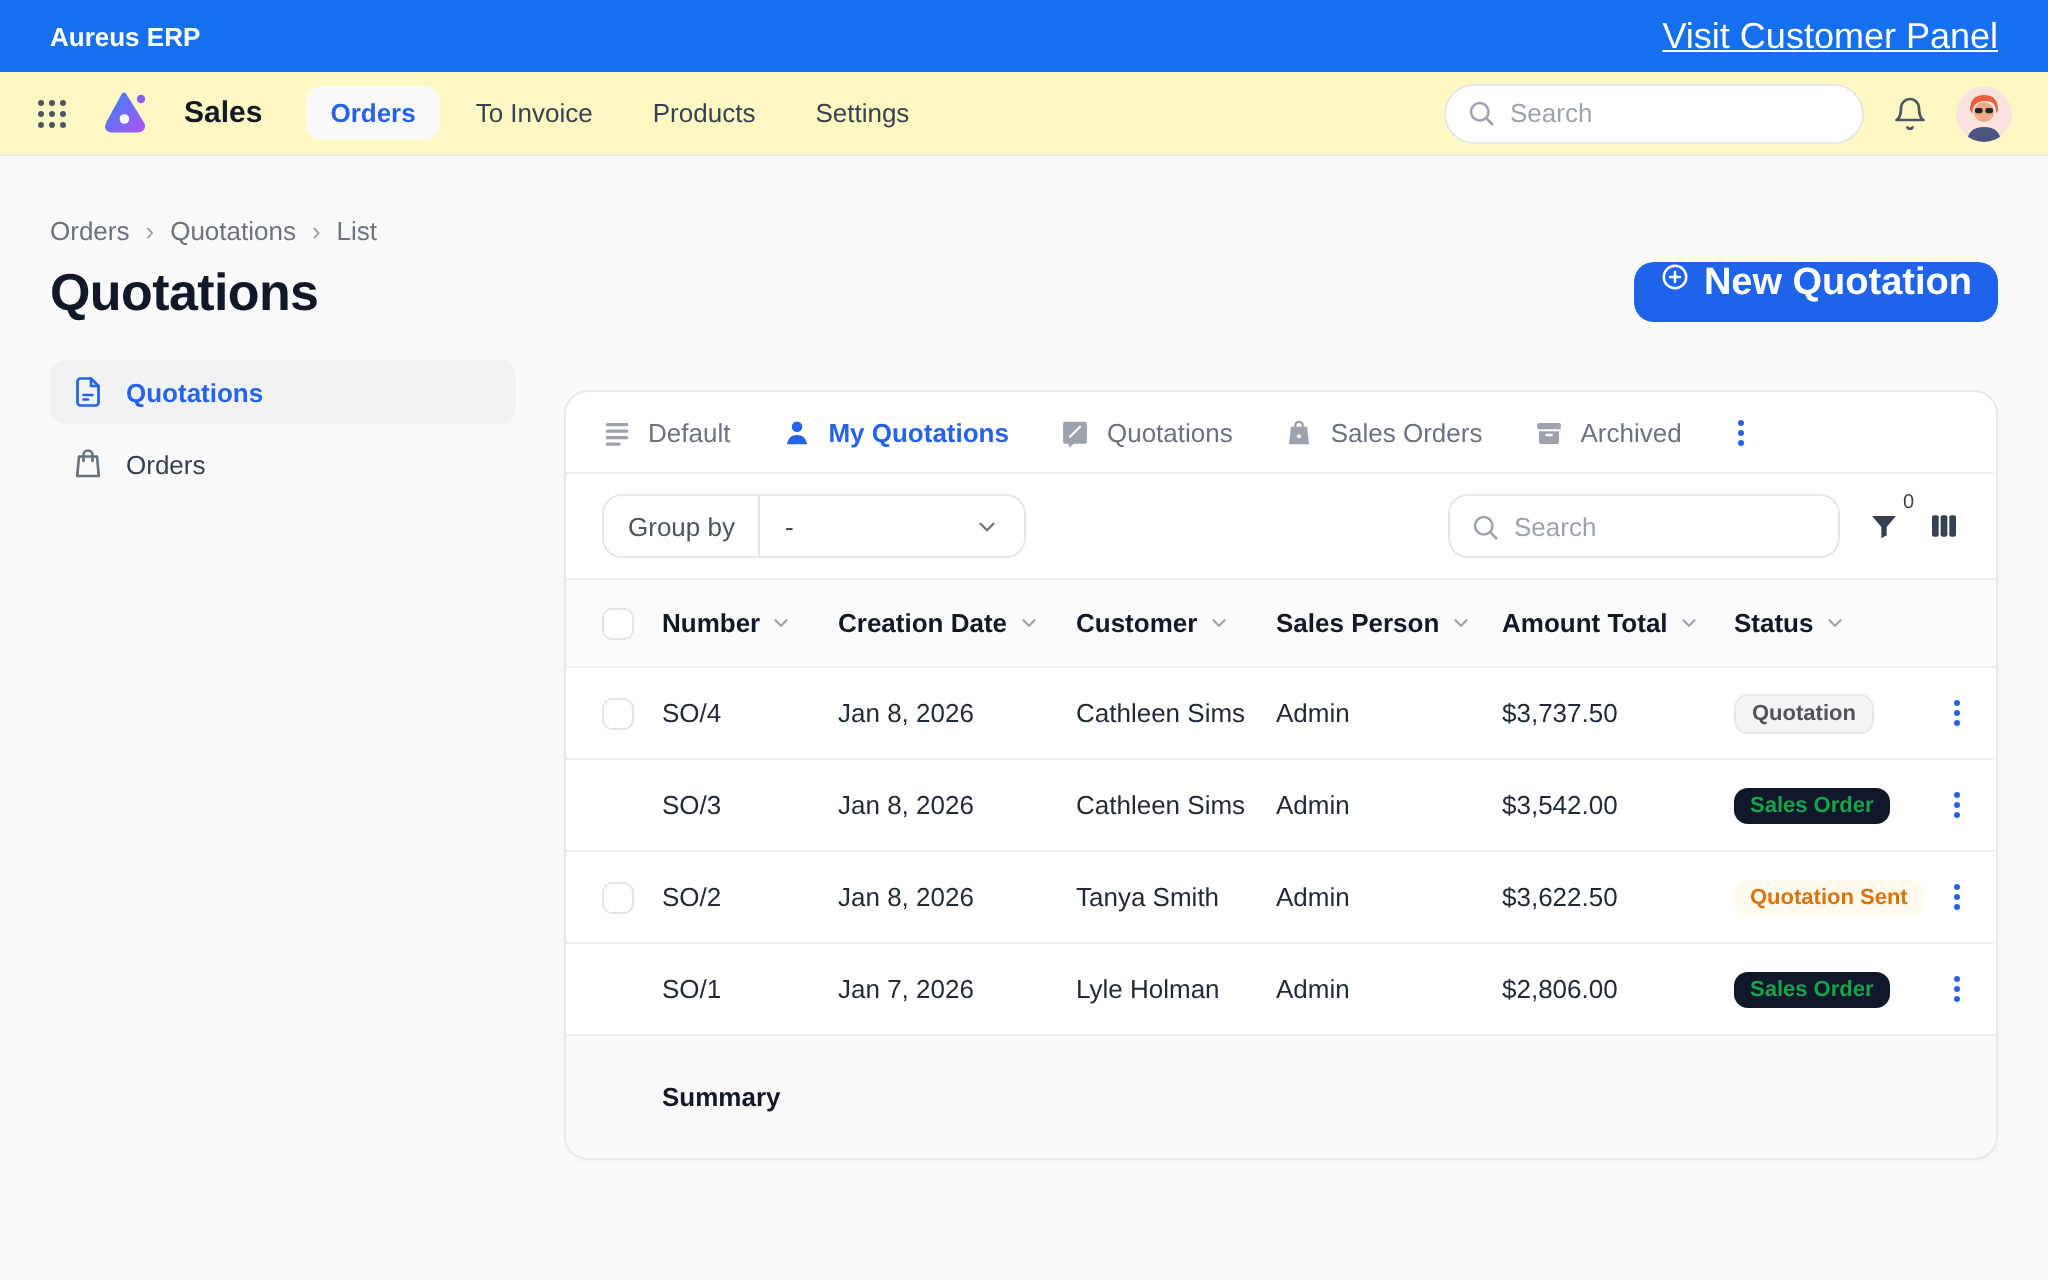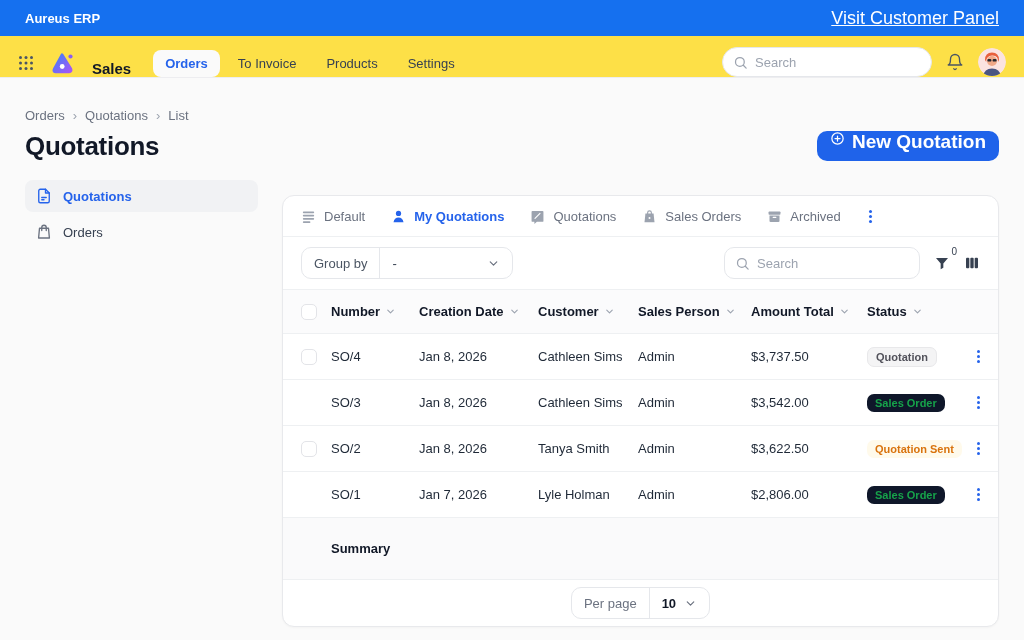--- a/index.html
+++ b/index.html
@@ -6,21 +6,21 @@
   html,body { width:1024px; height:640px; overflow:hidden; }
   body { font-family:"Liberation Sans", sans-serif; background:#fafafa; color:#1f2937; font-size:13px; }
   svg { display:block; }
 
   
   .topbar { height:36px; background:#1570ef; display:flex; align-items:center; justify-content:space-between; padding:0 25px; }
   .topbar-brand { color:#fff; font-weight:700; font-size:13px; }
   .topbar-link { color:#fff; font-size:18px; text-decoration:underline; cursor:pointer; }
 
   
-  .navbar { height:42px; background:#fde047; border-bottom:1px solid #ededf0; display:flex; align-items:flex-end; padding:0 18px 0 12px; gap:8px; }
+  .navbar { height:42px; background:#fef9c3; border-bottom:1px solid #ededf0; display:flex; align-items:center; padding:0 18px 0 12px; gap:8px; }
   .grid-btn { width:28px; height:28px; display:flex; align-items:center; justify-content:center; color:#4b5563; cursor:pointer; }
   .logo { width:26px; height:26px; margin-left:2px; }
   .app-name { font-size:15px; font-weight:700; color:#111827; margin:0 14px 0 8px; }
   .nav-links { display:flex; align-items:center; gap:6px; flex:1; }
   .nav-link { padding:6px 12px; border-radius:8px; color:#374151; font-size:13px; cursor:pointer; }
   .nav-link.active { color:#2563eb; font-weight:600; background:#fafafa; }
   .nav-right { display:flex; align-items:center; gap:14px; }
   .nav-search { width:210px; height:30px; border:1px solid #e5e7eb; border-radius:999px; display:flex; align-items:center; padding:0 10px; gap:7px; background:#fff; }
   .nav-search input { border:none; outline:none; width:100%; font-size:13px; color:#374151; font-family:"Liberation Sans", sans-serif; background:transparent; }
   .nav-search input::placeholder { color:#9ca3af; }
@@ -416,29 +416,16 @@
             <i></i>
             <i></i>
             <i></i>
           </span>
       </div>
 
       <div class="tgrid summary-row">
         <span class="summary-label">Summary</span>
       </div>
 
-      <div class="pager">
-        <div class="perpage">
-          <span class="pp-label">Per page</span>
-          <span class="pp-value">
-            <span>10</span>
-            <span>
-                <svg width="13" height="13" viewBox="0 0 24 24" fill="none" stroke="#6b7280" stroke-width="2.2" stroke-linecap="round" stroke-linejoin="round">
-                  <path d="m6 9 6 6 6-6"></path>
-                </svg>
-              </span>
-          </span>
-        </div>
-      </div>
 
     </div>
   </div>
 </div>
 
 </body></html>

